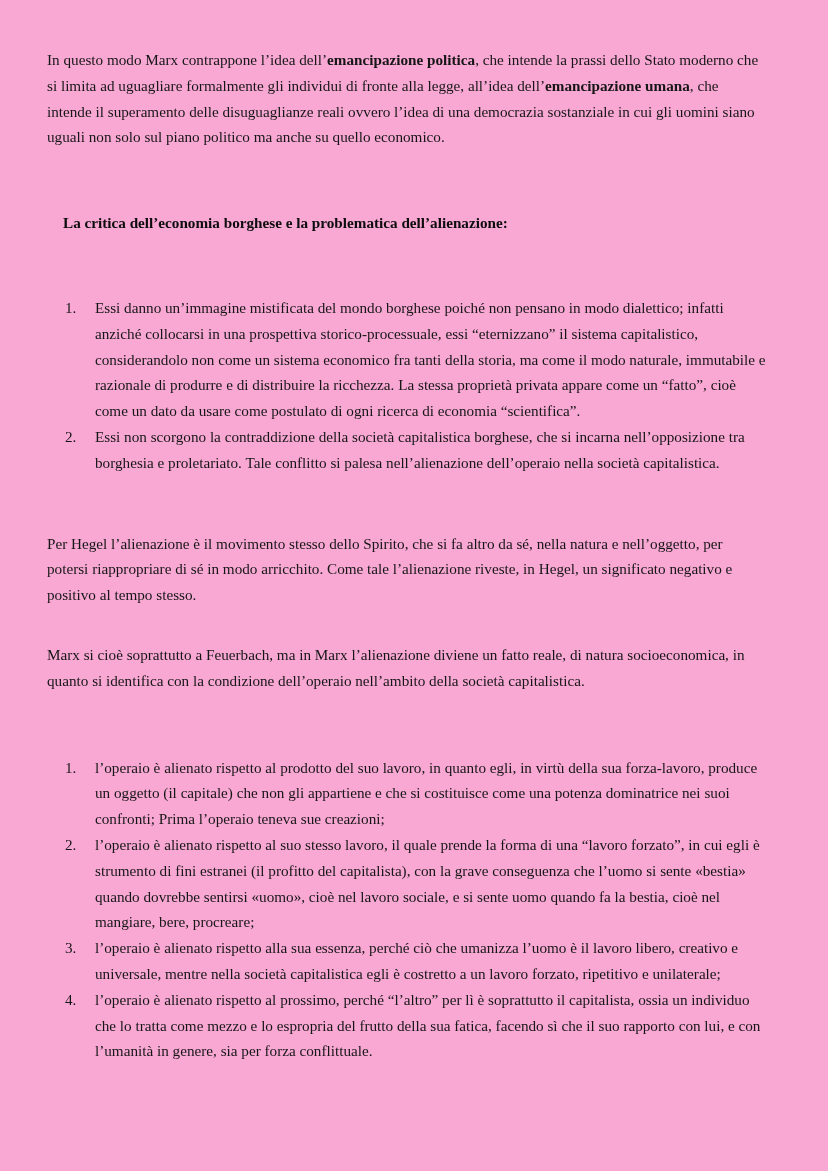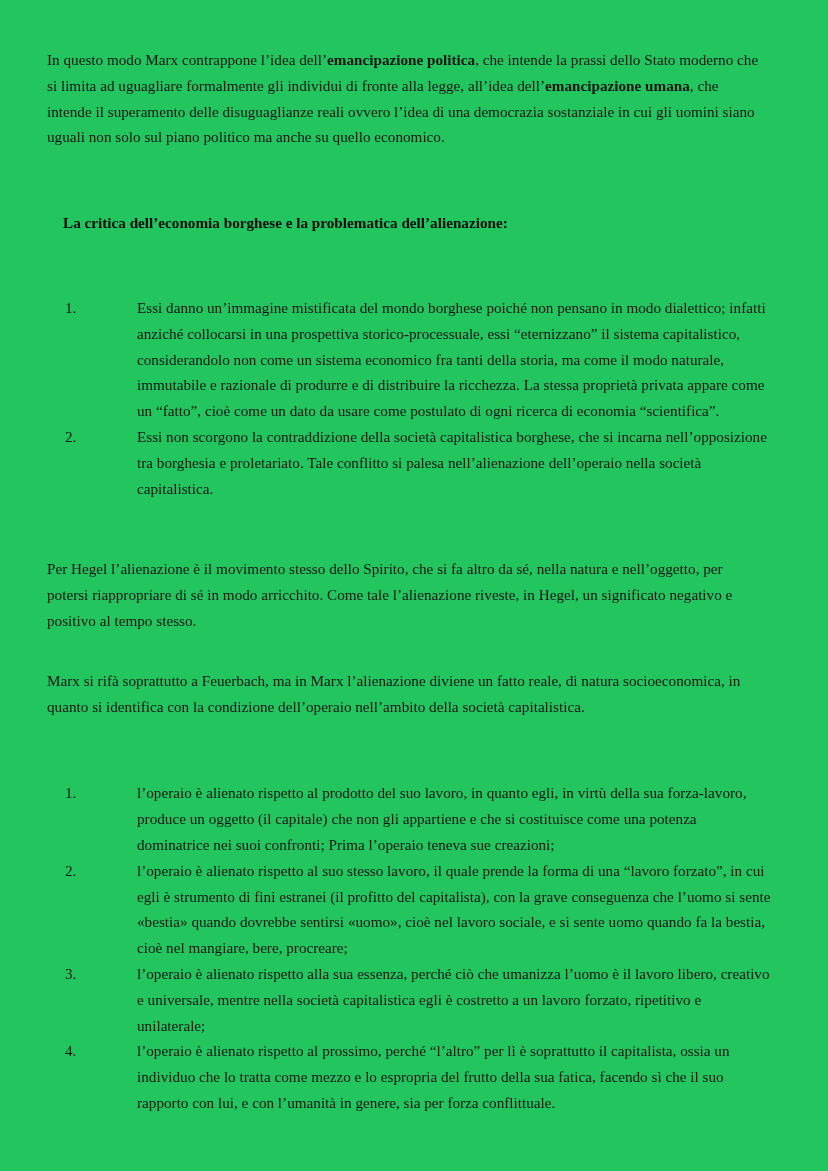--- a/index.html
+++ b/index.html
@@ -11,21 +11,21 @@
     width: 828px;
     height: 1171px;
     font-family: "Liberation Serif", "DejaVu Serif", serif;
     color: #161616;
     -webkit-font-smoothing: antialiased;
   }
   .page {
     position: relative;
     width: 828px;
     height: 1171px;
-    background: #22c55e;
+    background: #f9a8d4;
     box-sizing: border-box;
     padding: 47px 58px 40px 47px;
   }
   .doc-body {
     width: 712px;
   }
   p.para {
     margin: 0 0 0 0;
     font-size: 15.2px;
     line-height: 25.8px;
@@ -65,21 +65,20 @@
     left: 18px;
     top: 0;
     width: 24px;
     text-align: left;
     font-size: 15.2px;
     line-height: 25.8px;
   }
   ol.num-list > li .item-text {
     display: block;
     text-align: left;
-    margin-left: 42px;
   }
 </style>
 </head>
 <body>
 
 <div class="page">
   <div class="doc-body">
 
     <p class="para"><span>In questo modo Marx contrappone l’idea dell’</span><strong class="b">emancipazione politica</strong><span>, che intende la prassi dello Stato moderno che si limita ad uguagliare formalmente gli individui di fronte alla legge, all’idea dell’</span><strong class="b">emancipazione umana</strong><span>, che intende il superamento delle disuguaglianze reali ovvero l’idea di una democrazia sostanziale in cui gli uomini siano uguali non solo sul piano politico ma anche su quello economico.</span></p>
 
@@ -105,21 +104,21 @@
 
     <div class="spacer-xl"></div>
 
     <p class="para">Per Hegel l’alienazione è il movimento stesso dello Spirito, che si fa altro da sé, nella natura e nell’oggetto, per potersi riappropriare di sé in modo arricchito. Come tale l’alienazione riveste, in Hegel, un significato negativo e positivo al tempo stesso.</p>
 
     <div class="spacer-sm"></div>
 
 
     <div class="spacer-sm"></div>
 
-    <p class="para">Marx si rifà soprattutto a Feuerbach, ma in Marx l’alienazione diviene un fatto reale, di natura socioeconomica, in quanto si identifica con la condizione dell’operaio nell’ambito della società capitalistica.</p>
+    <p class="para">Marx si cioè soprattutto a Feuerbach, ma in Marx l’alienazione diviene un fatto reale, di natura socioeconomica, in quanto si identifica con la condizione dell’operaio nell’ambito della società capitalistica.</p>
 
     <div class="spacer-lg"></div>
 
 
     <div class="spacer-sm"></div>
 
     <ol class="num-list">
       <li>
         <span class="marker">1.</span>
         <span class="item-text">l’operaio è alienato rispetto al prodotto del suo lavoro, in quanto egli, in virtù della sua forza-lavoro, produce un oggetto (il capitale) che non gli appartiene e che si costituisce come una potenza dominatrice nei suoi confronti; Prima l’operaio teneva sue creazioni;</span>

